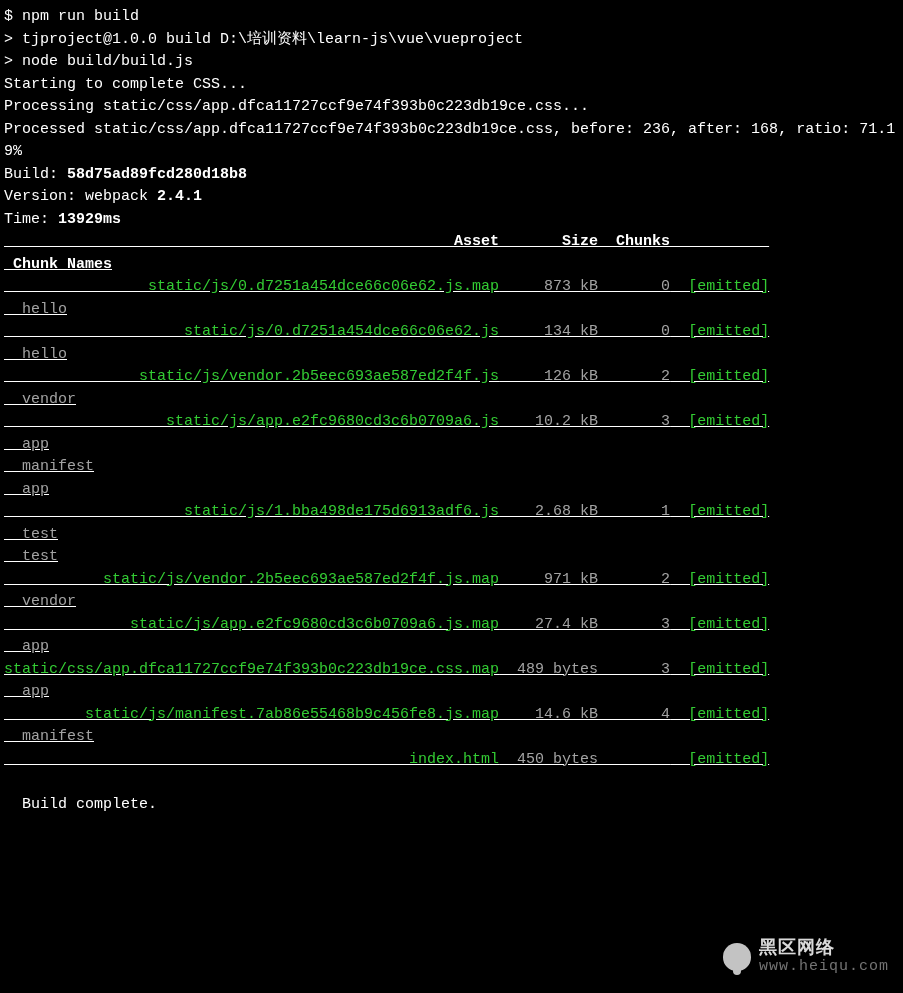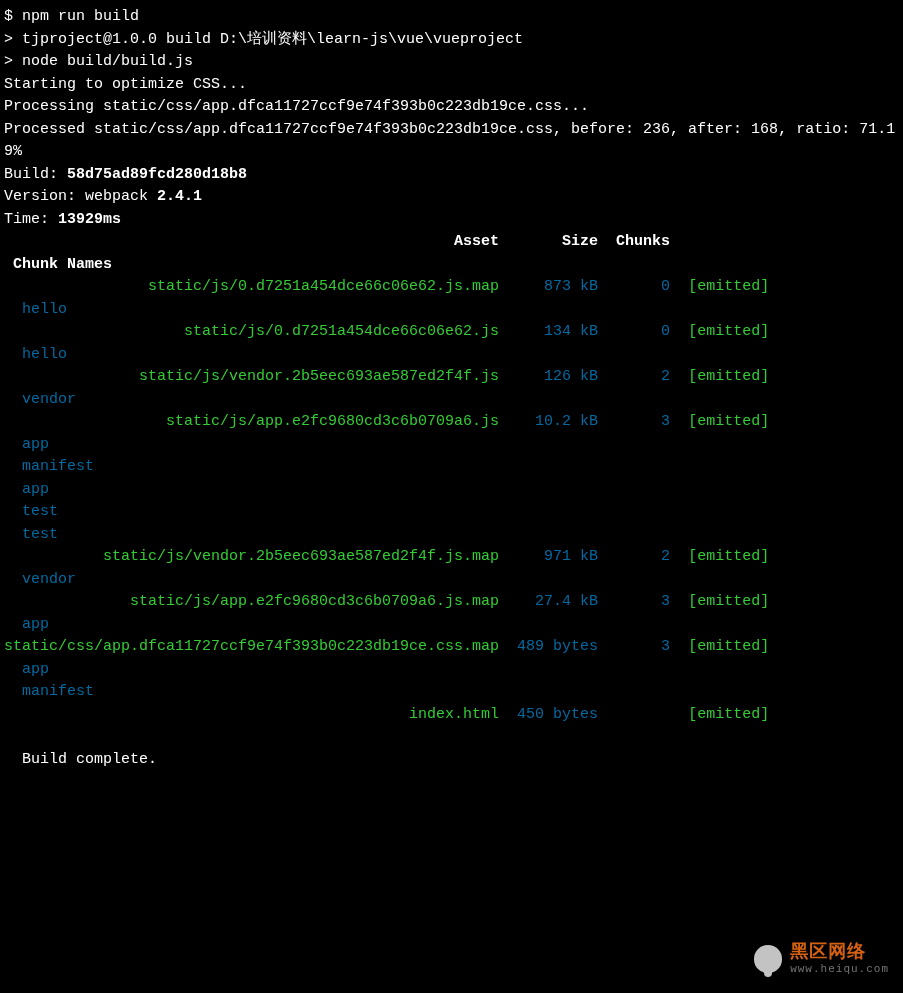--- a/index.html
+++ b/index.html
@@ -10,23 +10,23 @@
     font-size: 15px;
     line-height: 1.5;
     padding: 6px 4px;
     width: 903px;
     height: 993px;
     overflow: hidden;
     position: relative;
   }
   .line { white-space: pre-wrap; word-break: break-all; }
   .green { color: #3c3; }
-  .white { color: #0369a1; }
+  .white { color: #a3a3a3; }
   .bold { font-weight: bold; }
-  .asset-block { white-space: pre; }
+  .asset-block { white-space: pre; text-decoration: underline; }
   .watermark {
     position: absolute;
     bottom: 18px;
     right: 14px;
     display: flex;
     align-items: center;
     gap: 8px;
     opacity: 0.85;
   }
   .wm-icon {
@@ -37,60 +37,62 @@
   }
   .wm-icon::after {
     content: '';
     position: absolute;
     bottom: -4px; left: 10px;
     width: 8px; height: 10px;
     background: #e6e6e6;
     border-radius: 0 0 4px 4px;
   }
   .wm-text { display: flex; flex-direction: column; line-height: 1.1; }
-  .wm-main { color: #f97316; font-size: 18px; font-weight: bold; letter-spacing: 1px; }
-  .wm-sub { color: #888; font-size: 11px; letter-spacing: 1px; }
+  .wm-main { color: #ffffff; font-size: 18px; font-weight: bold; letter-spacing: 1px; }
+  .wm-sub { color: #888; font-size: 15px; letter-spacing: 1px; }
 </style>
 </head>
 <body>
 
 <div class="line">$ npm run build</div>
 <div class="line"></div>
 <div class="line">&gt; tjproject@1.0.0 build D:\培训资料\learn-js\vue\vueproject</div>
 <div class="line">&gt; node build/build.js</div>
 <div class="line"></div>
 <div class="line"></div>
-<div class="line">Starting to optimize CSS...</div>
+<div class="line">Starting to complete CSS...</div>
 <div class="line">Processing static/css/app.dfca11727ccf9e74f393b0c223db19ce.css...</div>
 <div class="line">Processed static/css/app.dfca11727ccf9e74f393b0c223db19ce.css, before: 236, after: 168, ratio: 71.19%</div>
 <div class="line"><span>Build: </span><span class="bold">58d75ad89fcd280d18b8</span></div>
 <div class="line"><span>Version: webpack </span><span class="bold">2.4.1</span></div>
 <div class="line"><span>Time: </span><span class="bold">13929ms</span></div>
 
 <div id="assets-container">
     <div class="line bold asset-block">                                                  Asset       Size  Chunks           </div>
     <div class="line bold asset-block"> Chunk Names</div>
     <div class="line asset-block"><span class="green">                static/js/0.d7251a454dce66c06e62.js.map</span><span class="white">     873 kB       0</span><span class="green">  [emitted]</span></div>
     <div class="line asset-block"><span class="white">  hello</span></div>
     <div class="line asset-block"><span class="green">                    static/js/0.d7251a454dce66c06e62.js</span><span class="white">     134 kB       0</span><span class="green">  [emitted]</span></div>
     <div class="line asset-block"><span class="white">  hello</span></div>
     <div class="line asset-block"><span class="green">               static/js/vendor.2b5eec693ae587ed2f4f.js</span><span class="white">     126 kB       2</span><span class="green">  [emitted]</span></div>
     <div class="line asset-block"><span class="white">  vendor</span></div>
     <div class="line asset-block"><span class="green">                  static/js/app.e2fc9680cd3c6b0709a6.js</span><span class="white">    10.2 kB       3</span><span class="green">  [emitted]</span></div>
     <div class="line asset-block"><span class="white">  app</span></div>
     <div class="line asset-block"><span class="white">  manifest</span></div>
     <div class="line asset-block"><span class="white">  app</span></div>
+    <div class="line asset-block"><span class="green">                    static/js/1.bba498de175d6913adf6.js</span><span class="white">    2.68 kB       1</span><span class="green">  [emitted]</span></div>
     <div class="line asset-block"><span class="white">  test</span></div>
     <div class="line asset-block"><span class="white">  test</span></div>
     <div class="line asset-block"><span class="green">           static/js/vendor.2b5eec693ae587ed2f4f.js.map</span><span class="white">     971 kB       2</span><span class="green">  [emitted]</span></div>
     <div class="line asset-block"><span class="white">  vendor</span></div>
     <div class="line asset-block"><span class="green">              static/js/app.e2fc9680cd3c6b0709a6.js.map</span><span class="white">    27.4 kB       3</span><span class="green">  [emitted]</span></div>
     <div class="line asset-block"><span class="white">  app</span></div>
     <div class="line asset-block"><span class="green">static/css/app.dfca11727ccf9e74f393b0c223db19ce.css.map</span><span class="white">  489 bytes       3</span><span class="green">  [emitted]</span></div>
     <div class="line asset-block"><span class="white">  app</span></div>
+    <div class="line asset-block"><span class="green">         static/js/manifest.7ab86e55468b9c456fe8.js.map</span><span class="white">    14.6 kB       4</span><span class="green">  [emitted]</span></div>
     <div class="line asset-block"><span class="white">  manifest</span></div>
     <div class="line asset-block"><span class="green">                                             index.html</span><span class="white">  450 bytes        </span><span class="green">  [emitted]</span></div>
   </div>
 
 <div class="line">&nbsp;</div>
 <div class="line">  Build complete.</div>
 
 <div class="watermark">
   <div class="wm-icon"></div>
   <div class="wm-text">

